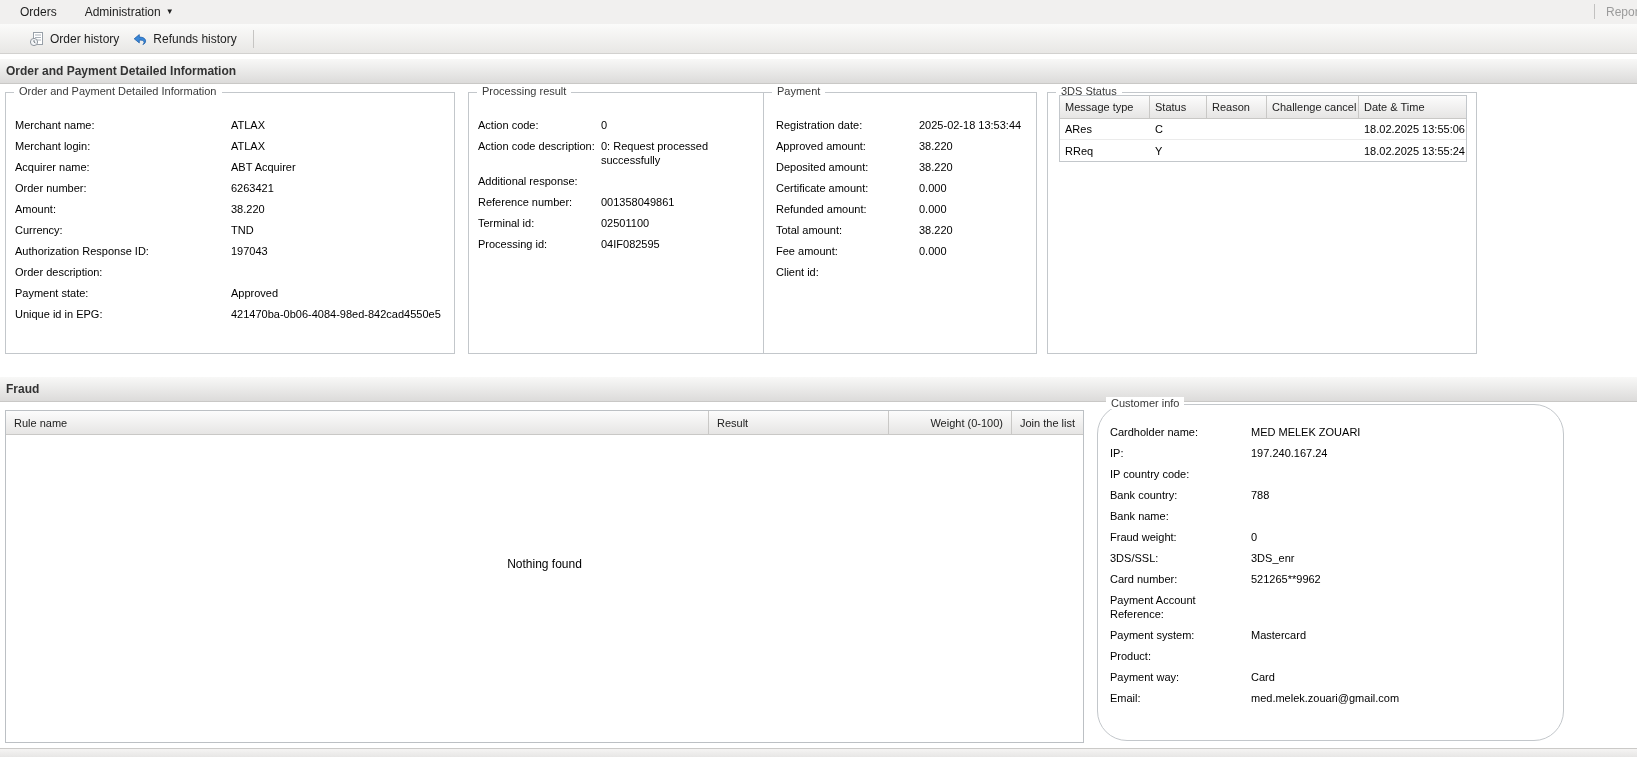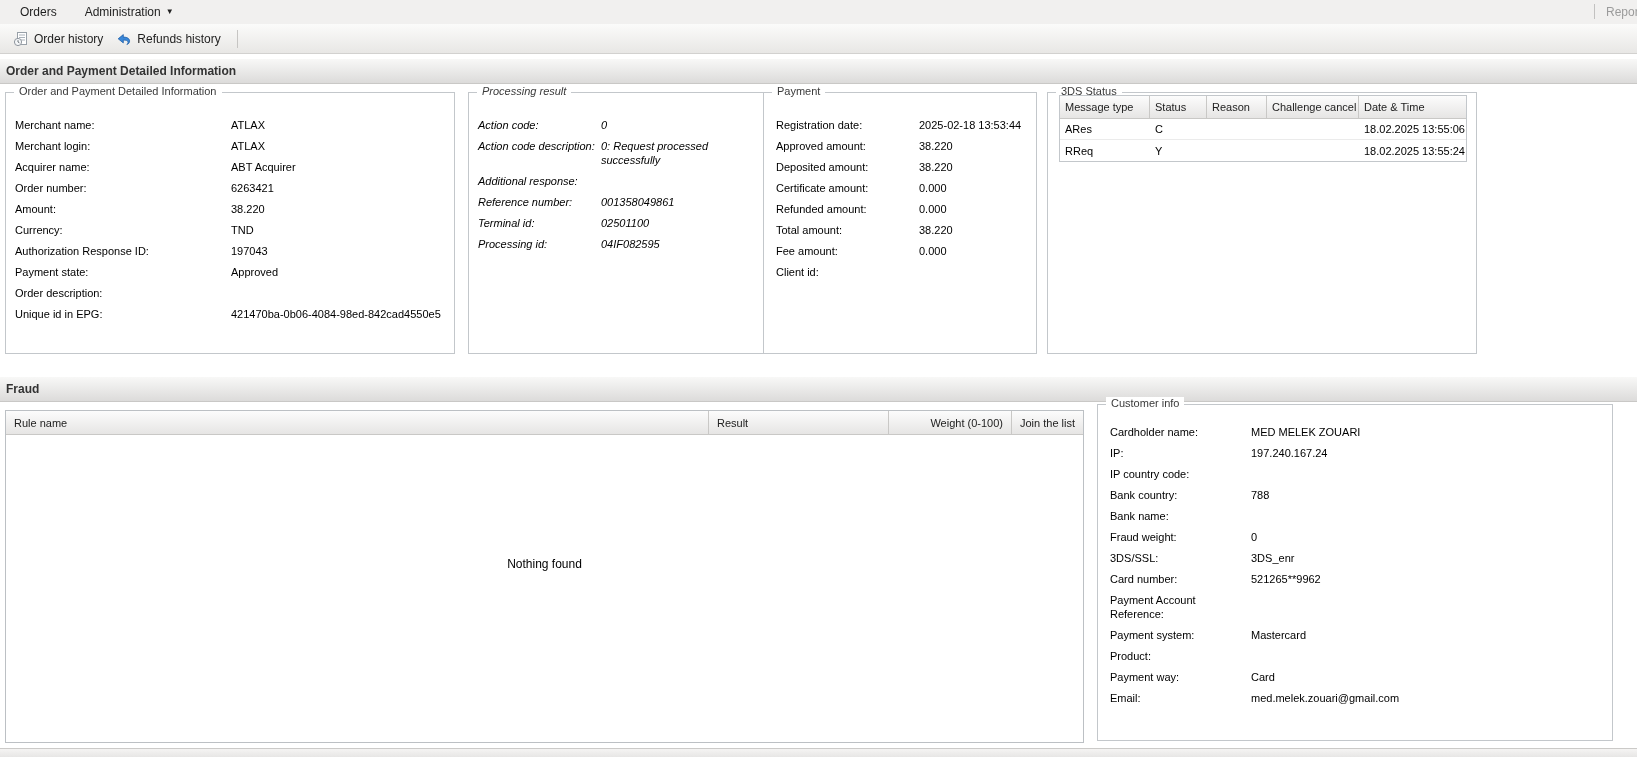--- a/index.html
+++ b/index.html
@@ -11,21 +11,21 @@
     background:#f1f0ef; display:flex; align-items:center; padding-left:20px; gap:28px;
     font-size:12px; color:#1e1e1e; }
   .menu-item { display:flex; align-items:center; gap:5px; cursor:default; }
   .caret { font-size:8px; color:#222; line-height:1; }
   .menu-sep { position:absolute; left:1594px; top:4px; width:1px; height:15px; background:#c2c1c0; }
   .menu-report { position:absolute; left:1606px; top:5px; color:#9b9b9b; white-space:nowrap; }
 
   
   .toolbar { position:absolute; top:24px; left:0; width:1637px; height:30px;
     background:linear-gradient(#fbfbfa,#e8e7e5); border-bottom:1px solid #d2d1cf;
-    display:flex; align-items:center; padding-left:8px; }
+    display:flex; align-items:center; padding-left:24px; }
   .tool-btn { display:flex; align-items:center; gap:5px; padding:3px 8px 3px 5px;
     font-size:12px; color:#1e1e1e; border-radius:2px; cursor:default; }
   .tool-sep { width:1px; height:18px; background:#c6c5c3; margin-left:8px; }
 
   
   .section-bar { position:absolute; left:0; width:1637px; height:26px;
     background:linear-gradient(#f8f8f7,#dcdbda); border-top:1px solid #ffffff;
     border-bottom:1px solid #c9c8c6; display:flex; align-items:center; padding-left:6px;
     font-weight:bold; font-size:12px; color:#333; }
   #bar-main  { top:58px; }
@@ -40,31 +40,31 @@
   .fbody { position:absolute; inset:0; overflow:hidden; }
   .frow { display:flex; align-items:flex-start; line-height:14px; margin-bottom:7px; }
   .frow .lbl { flex:none; }
   .frow .val { flex:1; }
 
   #fs-order   { left:5px;    top:92px;  width:450px; height:262px; }
   #fs-order   .fbody { padding:25px 5px 0 9px; }
   #fs-order   .lbl { width:216px; }
   #fs-order   .val { white-space:nowrap; }
 
-  #fs-proc    { left:468px;  top:92px;  width:310px; height:262px;font-style:italic; }
+  #fs-proc    { left:468px;  top:92px;  width:310px; height:262px; }
   #fs-proc    .fbody { padding:25px 8px 0 9px; }
   #fs-proc    .lbl { width:123px; }
 
   #fs-pay     { left:763px;  top:92px;  width:274px; height:262px; }
   #fs-pay     .fbody { padding:25px 6px 0 12px; }
   #fs-pay     .lbl { width:143px; }
 
   #fs-3ds     { left:1047px; top:92px;  width:430px; height:262px; }
 
-  #fs-cust    { left:1097px; top:404px; width:516px; height:337px; }
+  #fs-cust    { left:1097px; top:404px; width:467px; height:337px;border-radius:30px; }
   #fs-cust    .fbody { padding:20px 6px 0 12px; }
   #fs-cust    .lbl { width:141px; }
 
   
   .tds-grid { position:absolute; left:11px; top:2px; width:408px;
     border:1px solid #c3c7cb; background:#fff; }
   .tds-head { display:flex; height:23px; background:linear-gradient(#fcfcfc,#e6e5e4);
     border-bottom:1px solid #c9c8c6; }
   .tds-head .hcell { display:flex; align-items:center; padding:0 5px;
     border-right:1px solid #c9c8c6; white-space:nowrap; overflow:hidden; color:#222; }
@@ -162,26 +162,26 @@
     </div>
       <div class="frow">
       <span class="lbl">Currency:</span>
       <span class="val">TND</span>
     </div>
       <div class="frow">
       <span class="lbl">Authorization Response ID:</span>
       <span class="val">197043</span>
     </div>
       <div class="frow">
+      <span class="lbl">Order description:</span>
+      <span class="val"></span>
+    </div>
+      <div class="frow">
       <span class="lbl">Payment state:</span>
       <span class="val">Approved</span>
-    </div>
-      <div class="frow">
-      <span class="lbl">Order description:</span>
-      <span class="val"></span>
     </div>
       <div class="frow">
       <span class="lbl">Unique id in EPG:</span>
       <span class="val">421470ba-0b06-4084-98ed-842cad4550e5</span>
     </div>
     </div>
 </div>
 
 <div class="fieldset" id="fs-proc">
   <span class="legend">Processing result</span>

